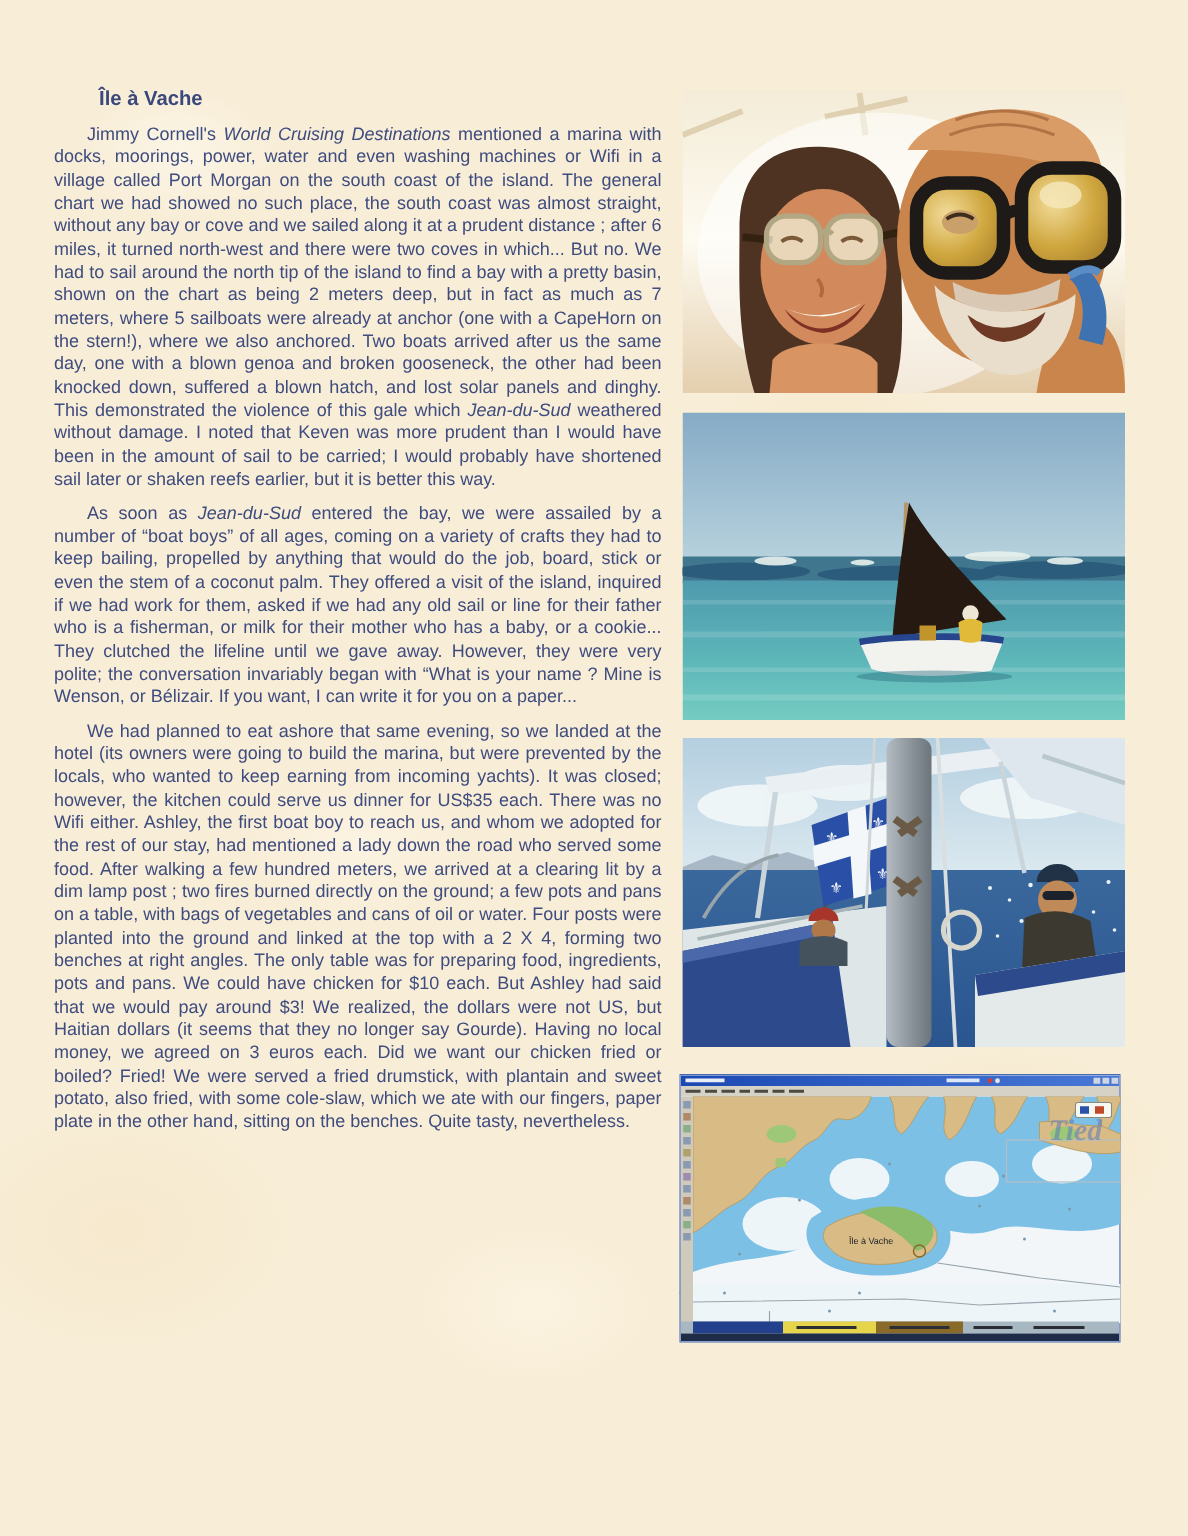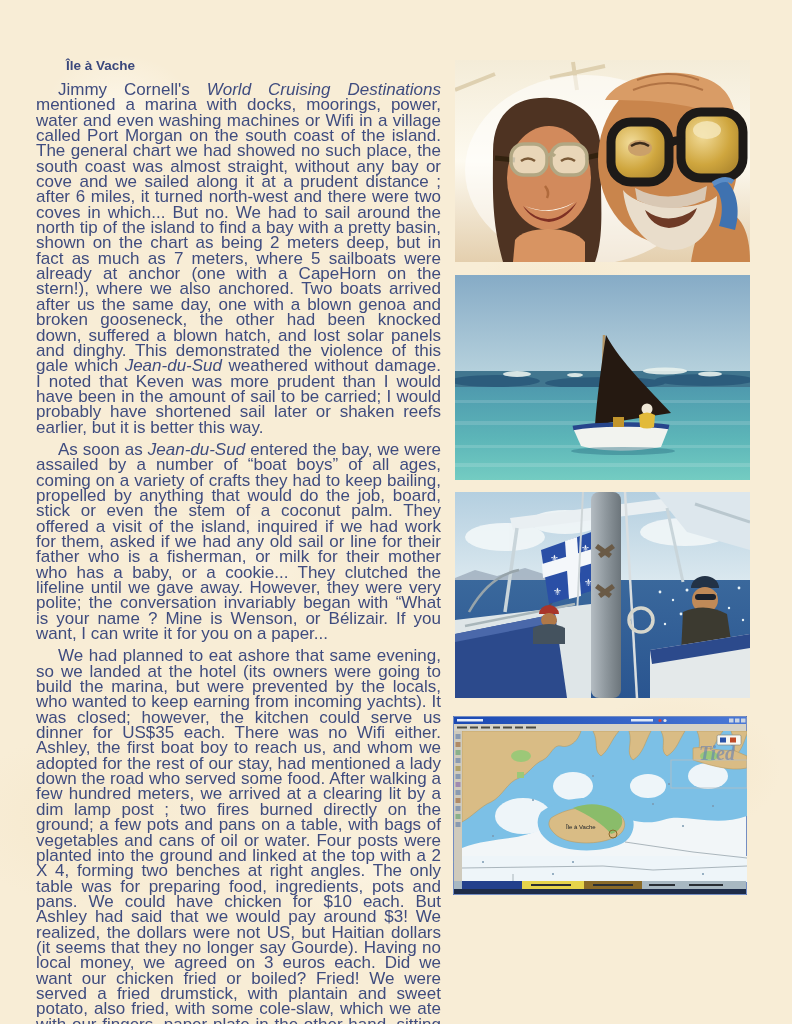--- a/index.html
+++ b/index.html
@@ -16,21 +16,21 @@
       radial-gradient(ellipse 200px 140px at 10% 80%, rgba(240,222,184,.28), transparent 60%);
   }
   .text-col{
     position:absolute;left:36px;top:58px;width:405px;
     color:#3f4c7f;
   }
   .text-col h1{
     font-size:13.5px;font-weight:bold;margin:0 0 9px 30px;color:#3b487c;
   }
   .text-col p{
-    font-size:17px;line-height:15.35px;text-align:justify;
+    font-size:12px;line-height:15.35px;text-align:justify;
     text-indent:22px;margin:0 0 7px 0;hyphens:none;
   }
   .text-col p span.it{font-style:italic;}
   figure{margin:0;padding:0;position:absolute;}
   figure svg{display:block;}
   #fig1{left:455px;top:60px;}
   #fig2{left:455px;top:275px;}
   #fig3{left:455px;top:492px;}
   #fig4{left:453px;top:716px;}
 </style>

